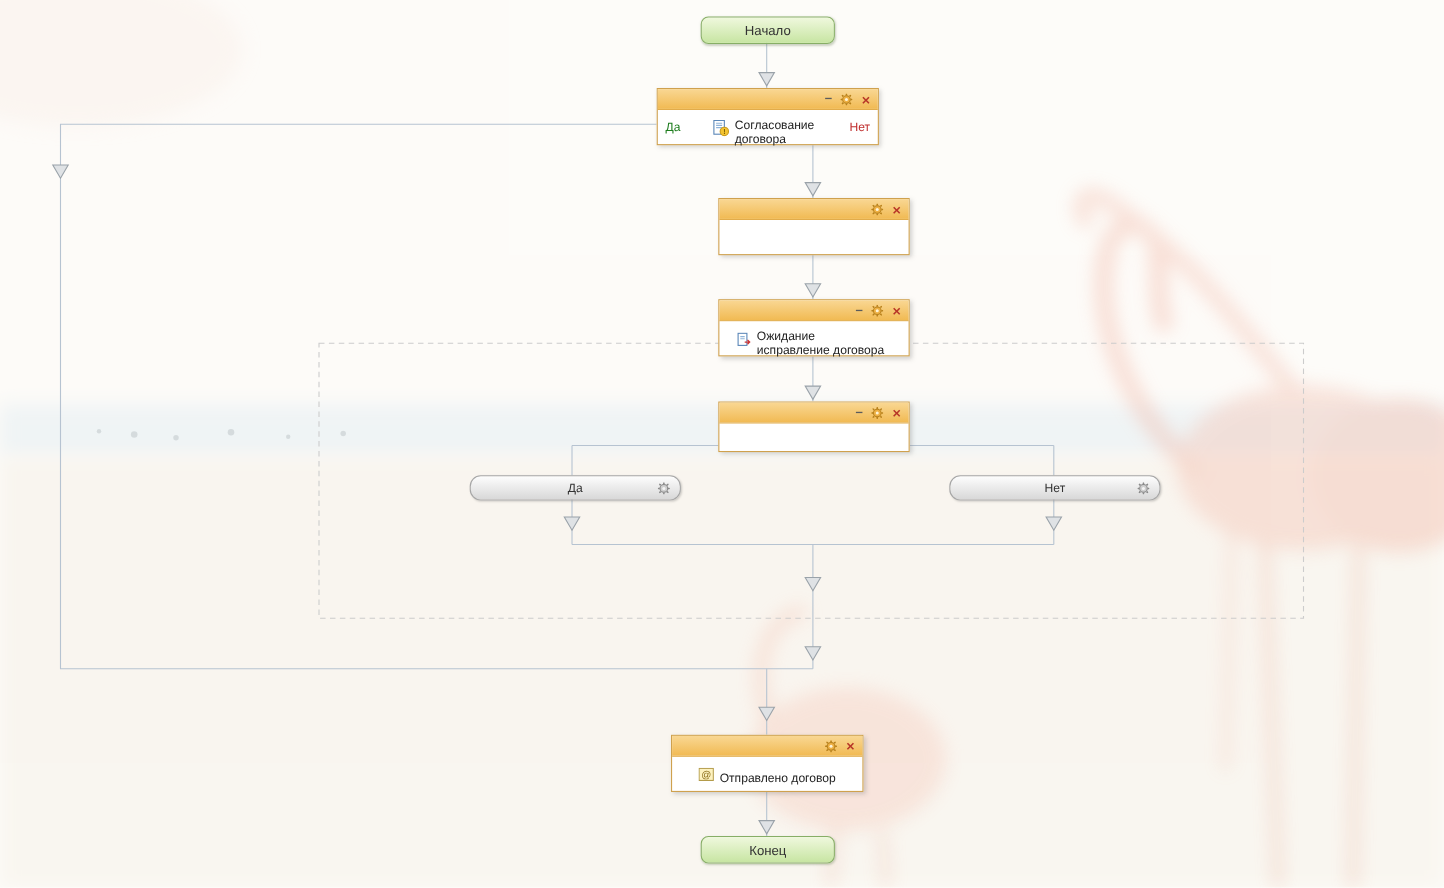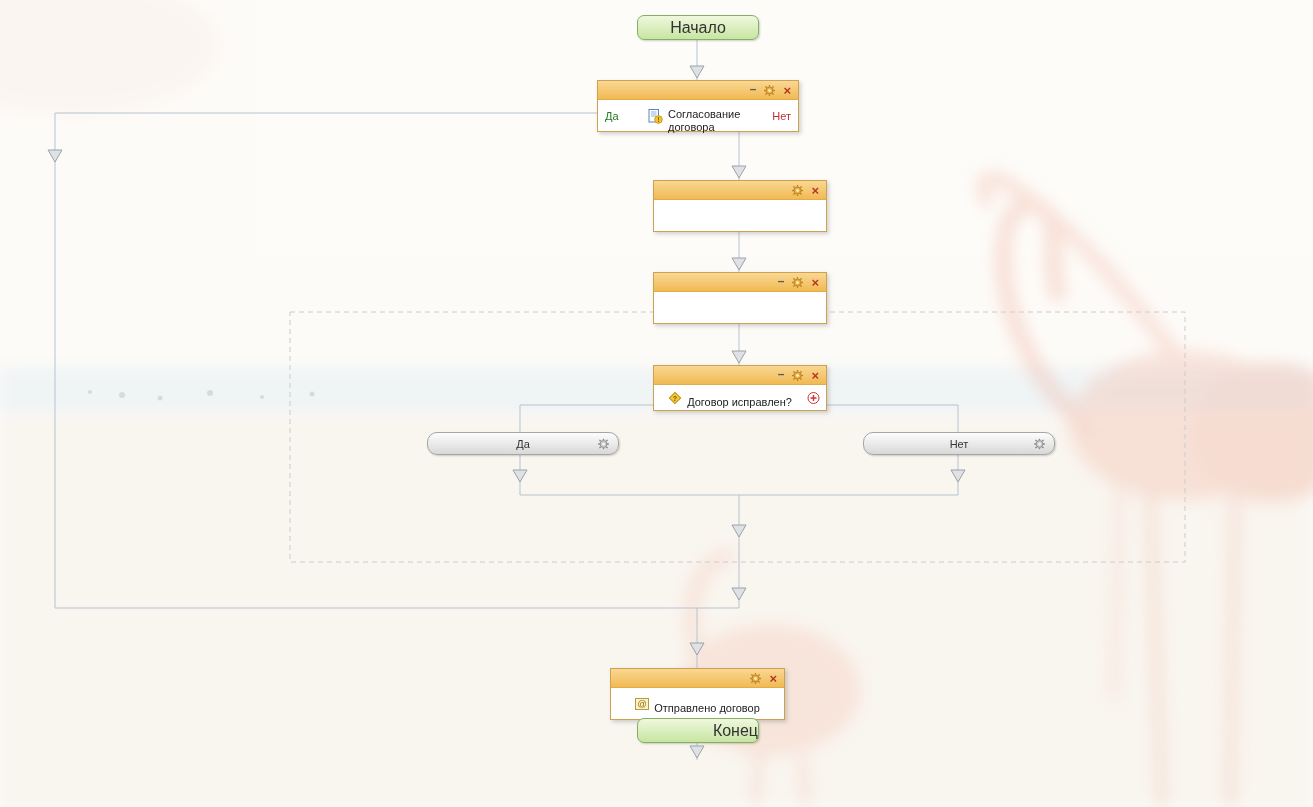--- a/index.html
+++ b/index.html
@@ -9,21 +9,21 @@
   .connectors{position:absolute;left:0;top:0;z-index:1;}
   .node{position:absolute;z-index:2;}
 
   
   .terminal{
     background:linear-gradient(#eff8dd,#c7e5a2);
     border:1px solid #87ae66;
     border-radius:7px;
     box-shadow:1px 1px 2px rgba(110,130,90,.35);
     display:flex;align-items:center;justify-content:center;
-    font-size:16px;color:#333;cursor:pointer;
+    font-size:12px;color:#333;cursor:pointer;
   }
 
   
   .block{
     background:#fff;
     border:1px solid #cfa14e;
     box-shadow:2px 2px 4px rgba(130,130,130,.35);
   }
   .block-header{
     height:18px;
@@ -187,48 +187,44 @@
       <span class="ctrl minimize">–</span>
       <span class="ctrl">
         <svg width="11" height="11" viewBox="0 0 24 24">
             <path fill="#b8811c" d="M11 0h2l1 4h-4zM11 24h2l1-4h-4zM0 11v2l4 1v-4zM24 11v2l-4 1v-4zM2.3 3.7l1.4-1.4 3.5 2.1-2.8 2.8zM20.3 21.7l1.4-1.4-2.1-3.5-2.8 2.8zM21.7 3.7l-1.4-1.4-3.5 2.1 2.8 2.8zM3.7 21.7l-1.4-1.4 2.1-3.5 2.8 2.8z"></path>
             <circle cx="12" cy="12" r="7.5" fill="#edb045" stroke="#b8811c" stroke-width="2"></circle>
             <circle cx="12" cy="12" r="3" fill="#fdf4da"></circle>
           </svg>
       </span>
       <span class="ctrl close">×</span>
     </div>
+    <div class="block-body">
+      <span class="icon">
+        <svg width="13" height="13" viewBox="0 0 13 13">
+            <rect x="1" y="1" width="8" height="11" fill="#fff" stroke="#5b87b8"></rect>
+            <line x1="3" y1="4" x2="7" y2="4" stroke="#8fb3d9"></line>
+            <line x1="3" y1="6" x2="7" y2="6" stroke="#8fb3d9"></line>
+            <path d="M7 9 h4 M9.5 7 l2 2 -2 2" stroke="#cc3333" fill="none" stroke-width="1.2"></path>
+          </svg>
+      </span>
+      <span class="title" style="max-width:122px">Ожидание исправление договора</span>
+    </div>
   </div>
 
   <div class="node block" style="left:653px;top:365px;width:172px;height:44px;">
     <div class="block-header">
       <span class="ctrl minimize">–</span>
       <span class="ctrl">
         <svg width="11" height="11" viewBox="0 0 24 24">
             <path fill="#b8811c" d="M11 0h2l1 4h-4zM11 24h2l1-4h-4zM0 11v2l4 1v-4zM24 11v2l-4 1v-4zM2.3 3.7l1.4-1.4 3.5 2.1-2.8 2.8zM20.3 21.7l1.4-1.4-2.1-3.5-2.8 2.8zM21.7 3.7l-1.4-1.4-3.5 2.1 2.8 2.8zM3.7 21.7l-1.4-1.4 2.1-3.5 2.8 2.8z"></path>
             <circle cx="12" cy="12" r="7.5" fill="#edb045" stroke="#b8811c" stroke-width="2"></circle>
             <circle cx="12" cy="12" r="3" fill="#fdf4da"></circle>
           </svg>
       </span>
       <span class="ctrl close">×</span>
-    </div>
-    <div class="block-body body-condition">
-      <span class="icon">
-        <svg width="14" height="14" viewBox="0 0 14 14">
-            <rect x="3" y="3" width="8" height="8" transform="rotate(45 7 7)" fill="#f7c832" stroke="#b98f1d"></rect>
-            <text x="7" y="9.6" font-size="7" text-anchor="middle" fill="#6b4e00" font-weight="bold">?</text>
-          </svg>
-      </span>
-      <span class="title">Договор исправлен?</span>
-      <span class="plus">
-        <svg width="13" height="13" viewBox="0 0 13 13">
-            <circle cx="6.5" cy="6.5" r="5.5" fill="#fff" stroke="#cc3333"></circle>
-            <path d="M6.5 3.5 v6 M3.5 6.5 h6" stroke="#cc3333" stroke-width="1.4"></path>
-          </svg>
-      </span>
     </div>
   </div>
 
   <div class="branch" style="left:427px;top:432px;width:190px;">
     <span>Да</span>
     <span class="branch-gear">
       <svg width="11" height="11" viewBox="0 0 24 24">
           <path fill="#8a8a8a" d="M11 0h2l1 4h-4zM11 24h2l1-4h-4zM0 11v2l4 1v-4zM24 11v2l-4 1v-4zM2.3 3.7l1.4-1.4 3.5 2.1-2.8 2.8zM20.3 21.7l1.4-1.4-2.1-3.5-2.8 2.8zM21.7 3.7l-1.4-1.4-3.5 2.1 2.8 2.8zM3.7 21.7l-1.4-1.4 2.1-3.5 2.8 2.8z"></path>
           <circle cx="12" cy="12" r="7.5" fill="#cfcfcf" stroke="#8a8a8a" stroke-width="2"></circle>
           <circle cx="12" cy="12" r="3" fill="#f5f5f5"></circle>
@@ -262,17 +258,17 @@
       <span class="icon">
         <svg width="14" height="12" viewBox="0 0 14 12">
             <rect x="0.5" y="0.5" width="13" height="11" fill="#fdf2c0" stroke="#b39b4a"></rect>
             <text x="7" y="9" font-size="9" text-anchor="middle" fill="#8a6d1a">@</text>
           </svg>
       </span>
       <span class="title">Отправлено договор</span>
     </div>
   </div>
 
-  <div class="node terminal" style="left:637px;top:718px;width:120px;height:23px;justify-content:flex-end;">
+  <div class="node terminal" style="left:637px;top:760px;width:120px;height:23px;">
     <span>Конец</span>
   </div>
 
 </div>
 
 </body></html>

